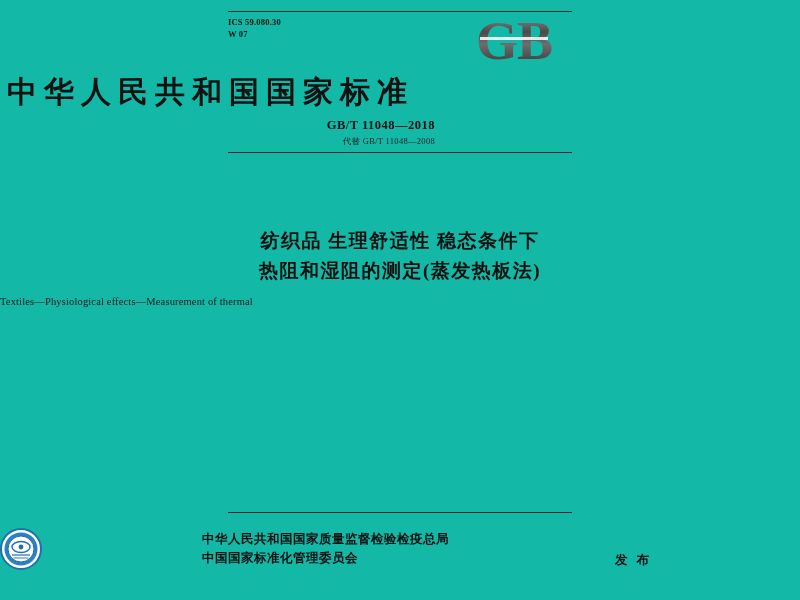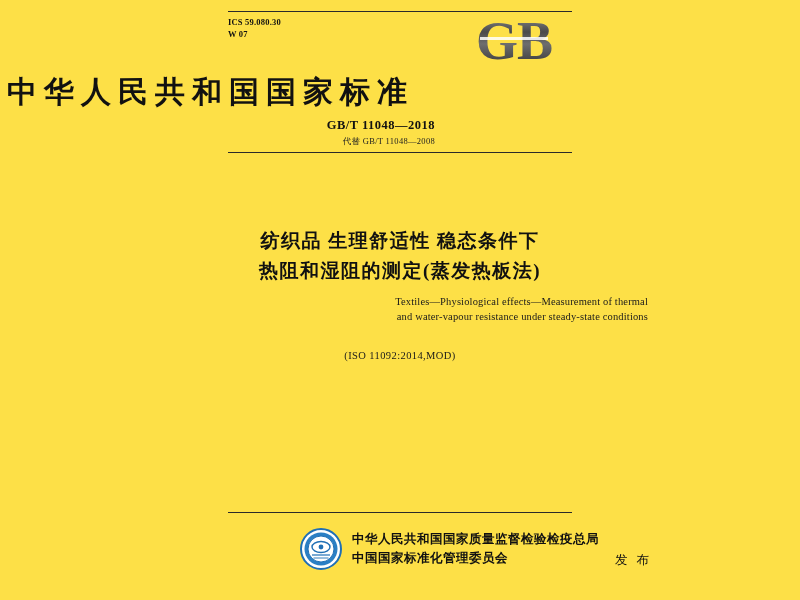--- a/index.html
+++ b/index.html
@@ -12,21 +12,21 @@
     height: 600px;
     overflow: hidden;
     font-family: "Liberation Serif", serif;
     color: #1a1a1a;
   }
 
   .page {
     position: relative;
     width: 800px;
     height: 600px;
-    background: #fde047;
+    background: #14b8a6;
     box-sizing: border-box;
   }
 
   
   .ics-block {
     position: absolute;
     left: 228px;
     top: 16px;
     line-height: 1.45;
   }
@@ -112,21 +112,21 @@
     font-size: 19px;
     letter-spacing: 1.5px;
   }
   .cn-title-1 { top: 228px; }
   .cn-title-2 { top: 258px; }
 
   .en-title {
     position: absolute;
     left: 0;
     width: 648px;
-    text-align: right;
+    text-align: left;
     font-family: "Liberation Serif", serif;
     font-size: 10.5px;
     color: #1a1a1a;
     letter-spacing: 0.15px;
     line-height: 1.55;
   }
   .en-title-1 { top: 294px; }
   .en-title-2 { top: 309px; }
   .en-title-3 { top: 324px; }
 
@@ -157,21 +157,21 @@
     letter-spacing: 0.3px;
   }
 
   
   .publisher {
     position: absolute;
     top: 528px;
     left: 0;
     width: 652px;
     display: flex;
-    justify-content: flex-end;
+    justify-content: space-between;
     align-items: center;
   }
   .seal {
     width: 42px;
     height: 42px;
     margin-right: 10px;
     flex: 0 0 auto;
   }
   .seal svg { display: block; }
   .pub-text {
@@ -179,21 +179,21 @@
     font-weight: bold;
     font-size: 12.5px;
     color: #111;
     line-height: 1.5;
     letter-spacing: 0.5px;
   }
   .pub-issue {
     margin-left: 16px;
     align-self: flex-end;
     font-family: "Liberation Serif", serif;
-    font-weight: normal;
+    font-weight: bold;
     font-size: 12.5px;
     letter-spacing: 3px;
     color: #111;
     padding-bottom: 1px;
   }
 </style>
 </head>
 <body>
 
 <div class="page">
@@ -226,23 +226,21 @@
     <div class="num">GB/T  11048—2018</div>
     <div class="replaces">代替 GB/T 11048—2008</div>
   </div>
 
   <div class="rule rule-mid"></div>
 
   <div class="cn-title cn-title-2">热阻和湿阻的测定(蒸发热板法)</div>
   <div class="cn-title cn-title-1">纺织品   生理舒适性   稳态条件下</div>
 
   <div class="en-title en-title-1">Textiles—Physiological effects—Measurement of thermal</div>
-  <div class="en-title en-title-2">and water-vapour resistance under steady-state conditions</div>
-
-  <div class="iso-line">(ISO 11092:2014,MOD)</div>
+
 
   <div class="rule rule-bottom"></div>
 
 
   <div class="publisher">
     <div class="seal">
       <svg viewBox="0 0 42 42" width="42" height="42" aria-hidden="true">
         <circle cx="21" cy="21" r="20" fill="#ffffff" stroke="#1f6fb5" stroke-width="2"></circle>
         <circle cx="21" cy="21" r="16.5" fill="#2b7fc4"></circle>
         <circle cx="21" cy="21" r="13" fill="#ffffff" stroke="#1f6fb5" stroke-width="1"></circle>

